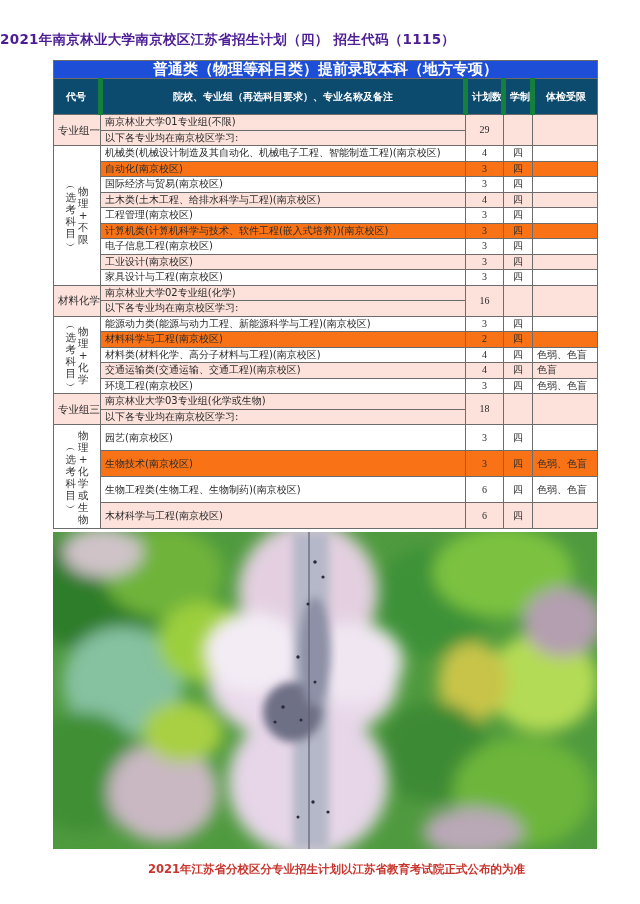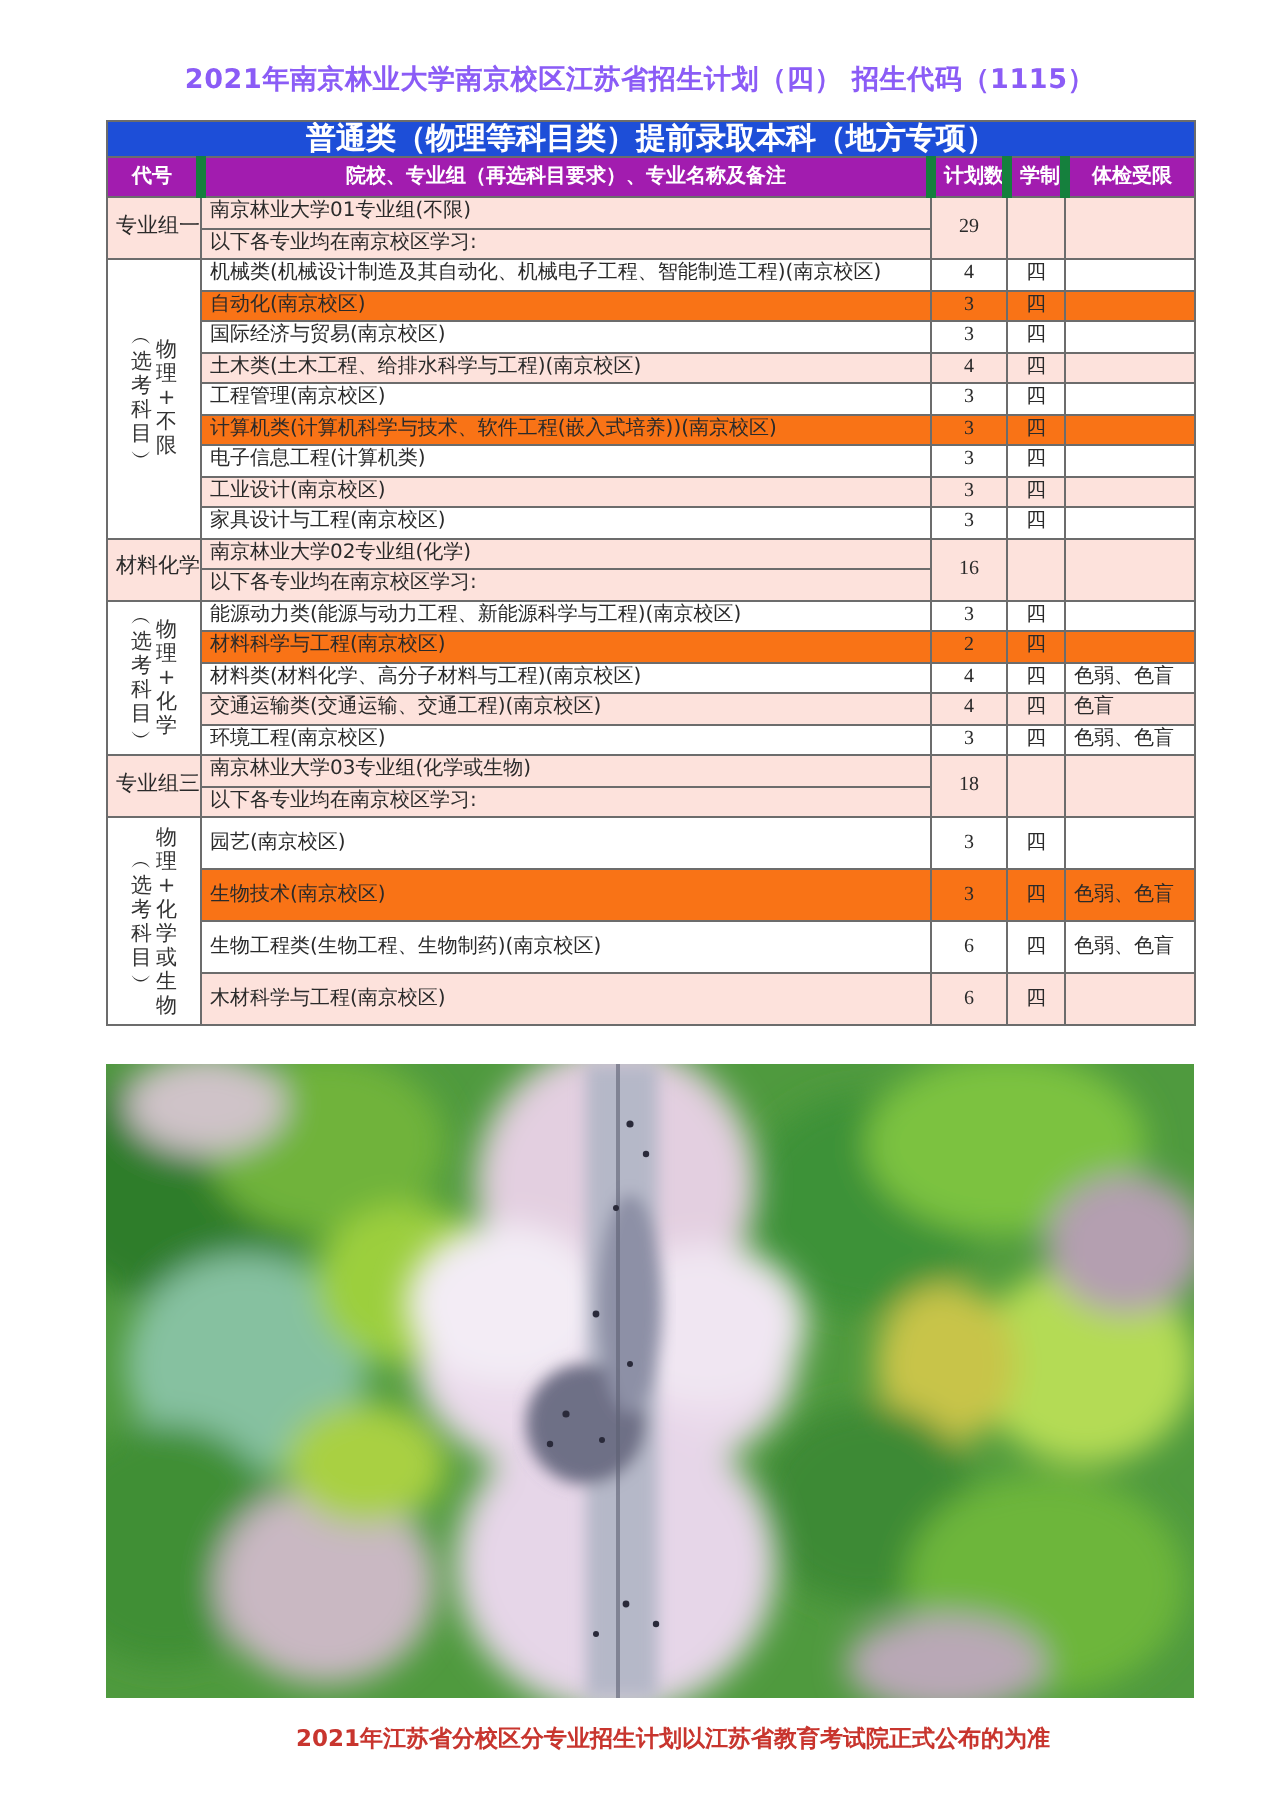--- a/index.html
+++ b/index.html
@@ -1,42 +1,42 @@
 <!DOCTYPE html>
 <html><head>
 <meta charset="utf-8">
 <style>
   * { margin:0; padding:0; box-sizing:border-box; }
   html, body { width:640px; height:904px; background:#ffffff; overflow:hidden; }
   body { font-family: "DejaVu Sans", "Liberation Sans", sans-serif; position:relative; }
 
   .page-title {
-    position:absolute; left:0; top:31px; width:640px; text-align:center;
-    color:#8b5cf6; font-size:13.5px; font-weight:bold; letter-spacing:0.3px;
+    position:absolute; left:0; top:31px; width:640px; 
+    color:#4c1d95; font-size:13.5px; font-weight:bold; letter-spacing:0.3px;
   }
 
   table.plan {
     position:absolute; left:53px; top:60px; width:544px;
     border-collapse:collapse; table-layout:fixed;
     font-size:10px; color:#2a2a2a;
   }
   table.plan td, table.plan th {
     border:1px solid #6c6c6c; padding:0 4px; line-height:1; overflow:hidden; white-space:nowrap;
   }
   .caption-row th {
     background:#1d4ed8; color:#ffffff; font-weight:bold; height:18px; text-align:center; font-size:15px;
     border-bottom:1px solid #ffffff;
   }
   .head-row th {
-    background:#a21caf; color:#ffffff; font-weight:bold; height:20px; text-align:center; font-size:10px;
+    background:#0c4a6e; color:#ffffff; font-weight:bold; height:36px; text-align:center; font-size:10px;
   }
   .head-row th + th { border-left:5px solid #15803d; }
 
   td.group-label {
-    background:#fde2dc; text-align:center; font-size:10.5px; padding:0 2px;font-family:Liberation Mono, monospace;
+    background:#fde2dc; text-align:center; font-size:10.5px; padding:0 2px;
   }
   td.subject-label {
     background:#ffffff; text-align:center; vertical-align:middle; padding:0;
   }
   .subject-wrap {
     display:flex; justify-content:center; align-items:center; gap:2px; height:100%;
   }
   .vcol {
     display:flex; flex-direction:column; align-items:center; font-size:10.5px; line-height:12px; color:#333;
   }
@@ -152,21 +152,21 @@
       <td class="dur c">四</td>
       <td class="lim c"></td>
     </tr>
     <tr class="r-std blue">
       <td class="name c">计算机类(计算机科学与技术、软件工程(嵌入式培养))(南京校区)</td>
       <td class="num c">3</td>
       <td class="dur c">四</td>
       <td class="lim c"></td>
     </tr>
     <tr class="r-std white">
-      <td class="name c">电子信息工程(计算机类)</td>
+      <td class="name c">电子信息工程(南京校区)</td>
       <td class="num c">3</td>
       <td class="dur c">四</td>
       <td class="lim c"></td>
     </tr>
     <tr class="r-std pink">
       <td class="name c">工业设计(南京校区)</td>
       <td class="num c">3</td>
       <td class="dur c">四</td>
       <td class="lim c"></td>
     </tr>

